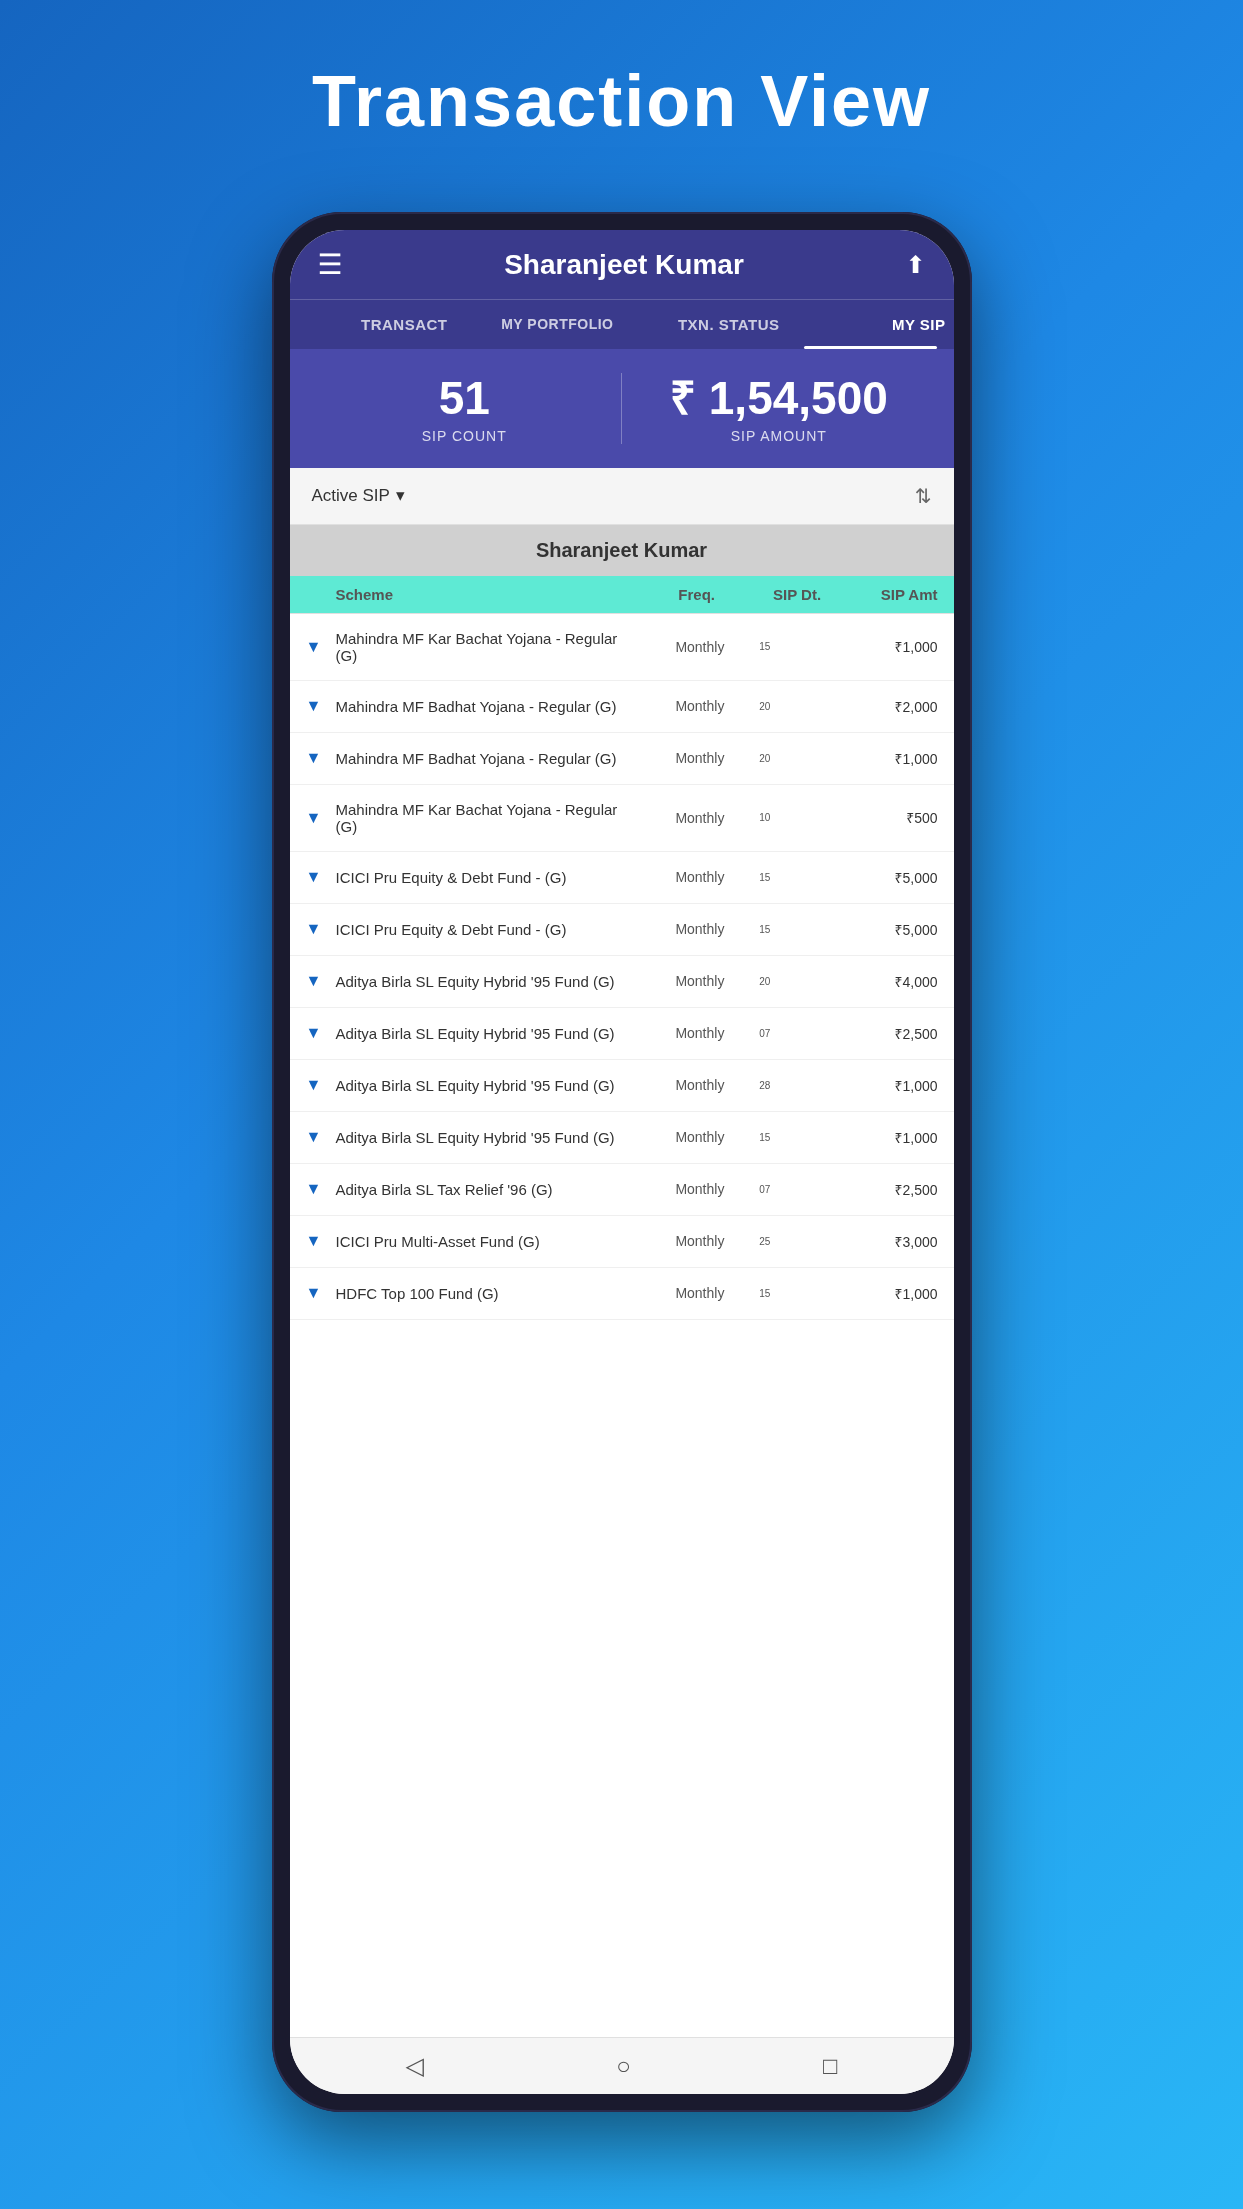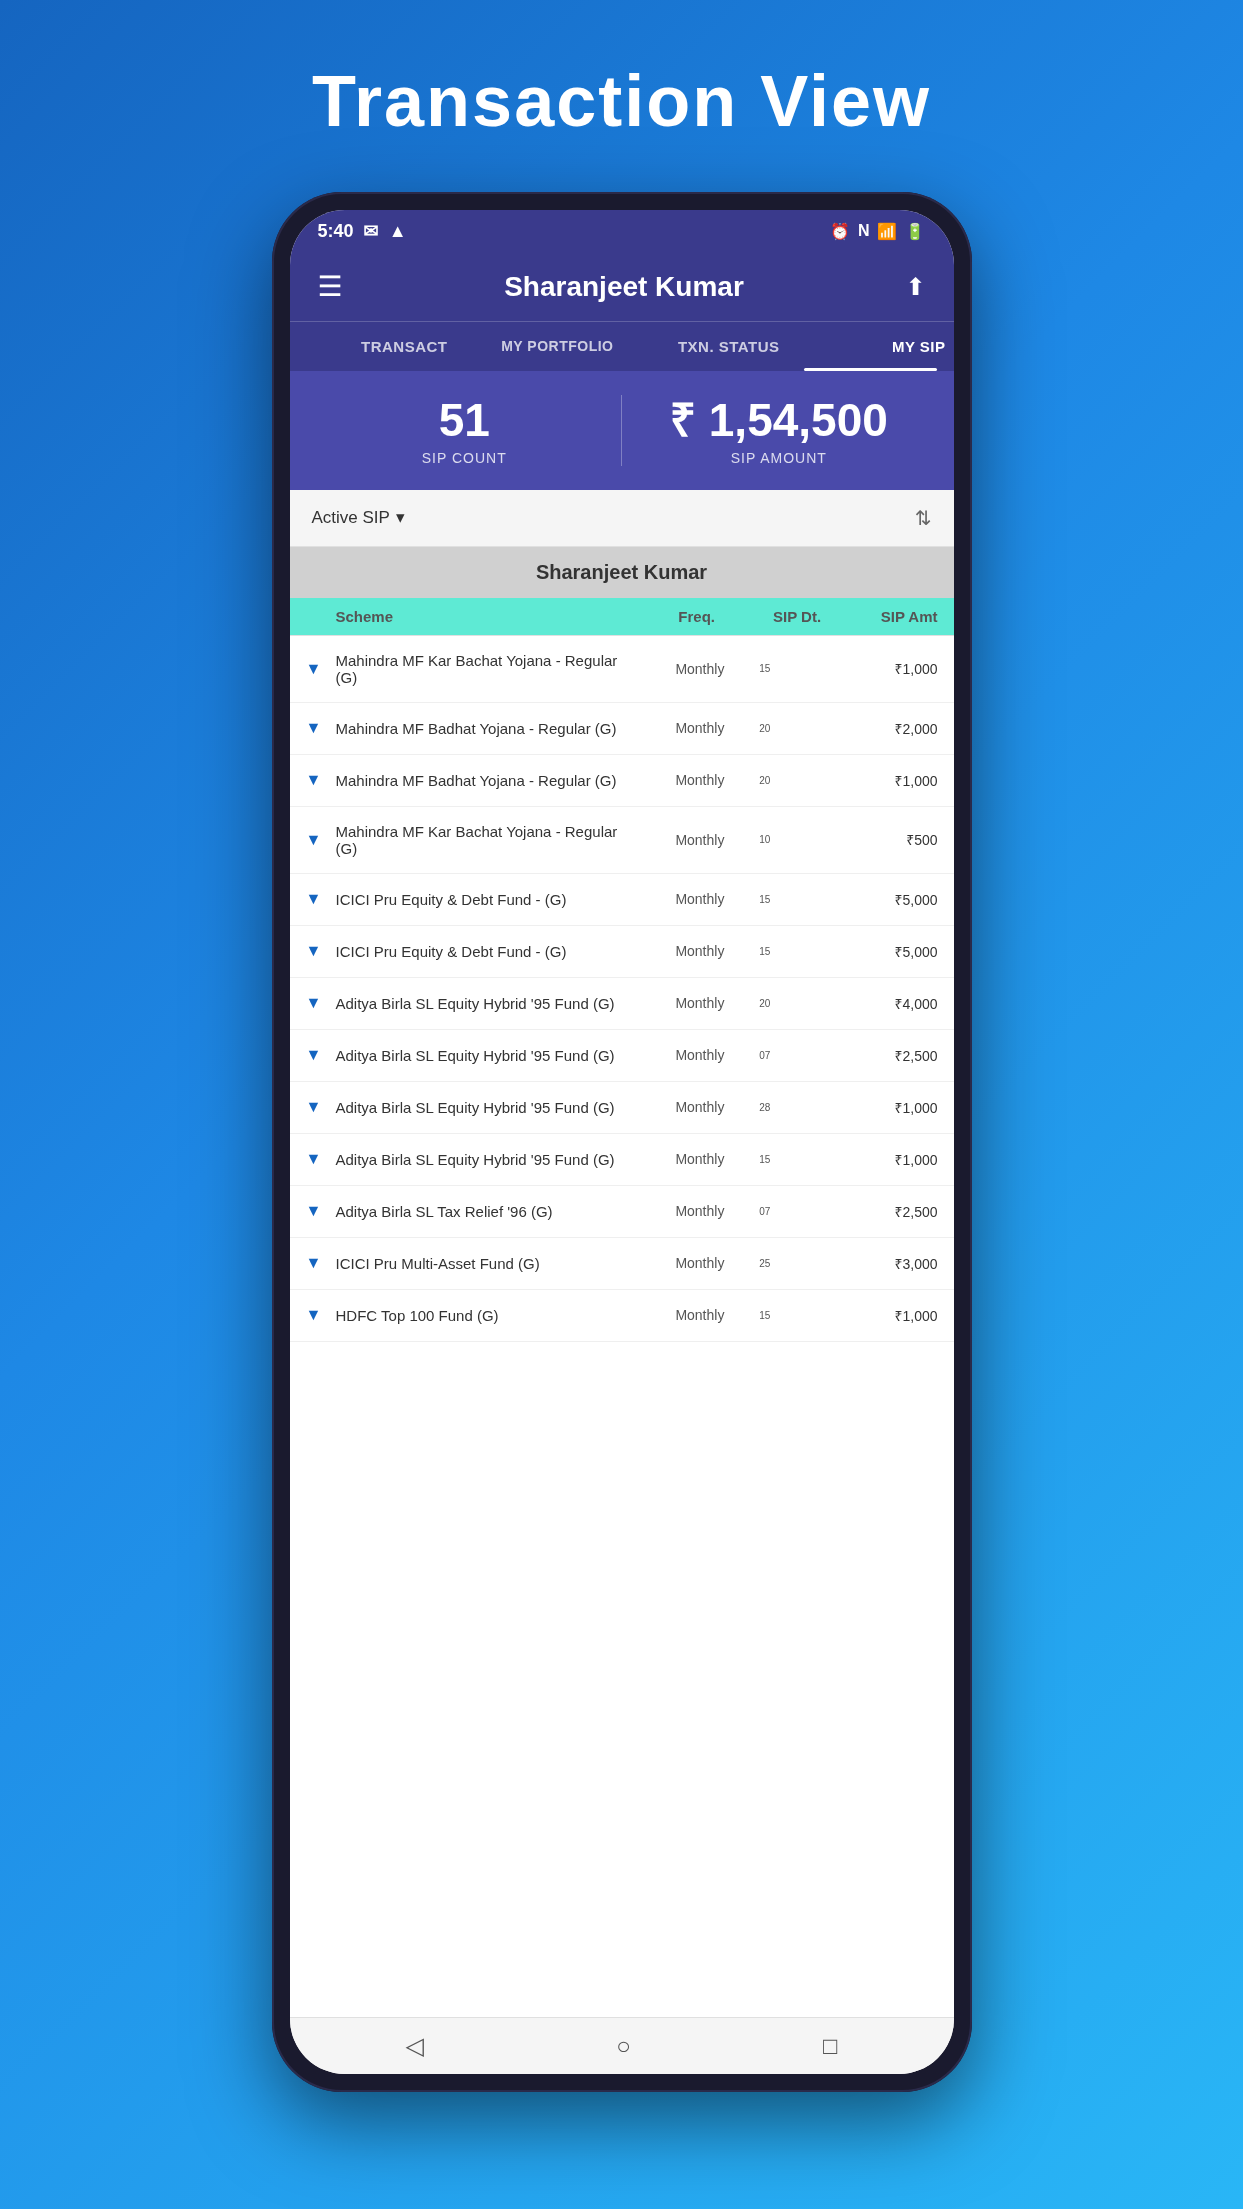--- a/index.html
+++ b/index.html
@@ -12,21 +12,21 @@
       align-items: center;
       font-family: 'Arial', sans-serif;
       overflow: hidden;
     }
 
     .page-title {
       color: white;
       font-size: 72px;
       font-weight: 900;
       margin-top: 60px;
-      margin-bottom: 50px;
+      margin-bottom: 70px;
       letter-spacing: 2px;
     }
 
     
     .phone-frame {
       width: 700px;
       min-height: 1900px;
       background: #1a1a2e;
       border-radius: 70px;
       padding: 18px;
@@ -267,33 +267,20 @@
     }
   </style>
 </head>
 <body>
 
 <h1 class="page-title">Transaction View</h1>
 
 <div class="phone-frame">
   <div class="phone-screen">
 
-    <div class="status-bar">
-      <div class="status-left">
-        <span>5:40</span>
-        <span>✉</span>
-        <span>▲</span>
-      </div>
-      <div class="status-right">
-        <span>⏰</span>
-        <span>N</span>
-        <span>📶</span>
-        <span>🔋</span>
-      </div>
-    </div>
 
     <div class="app-header">
       <span class="hamburger-icon">☰</span>
       <span class="header-title">Sharanjeet Kumar</span>
       <span class="share-icon">⬆</span>
     </div>
 
     <div class="nav-tabs">
       <div class="nav-tab">
         <span>TRANSACT</span>

